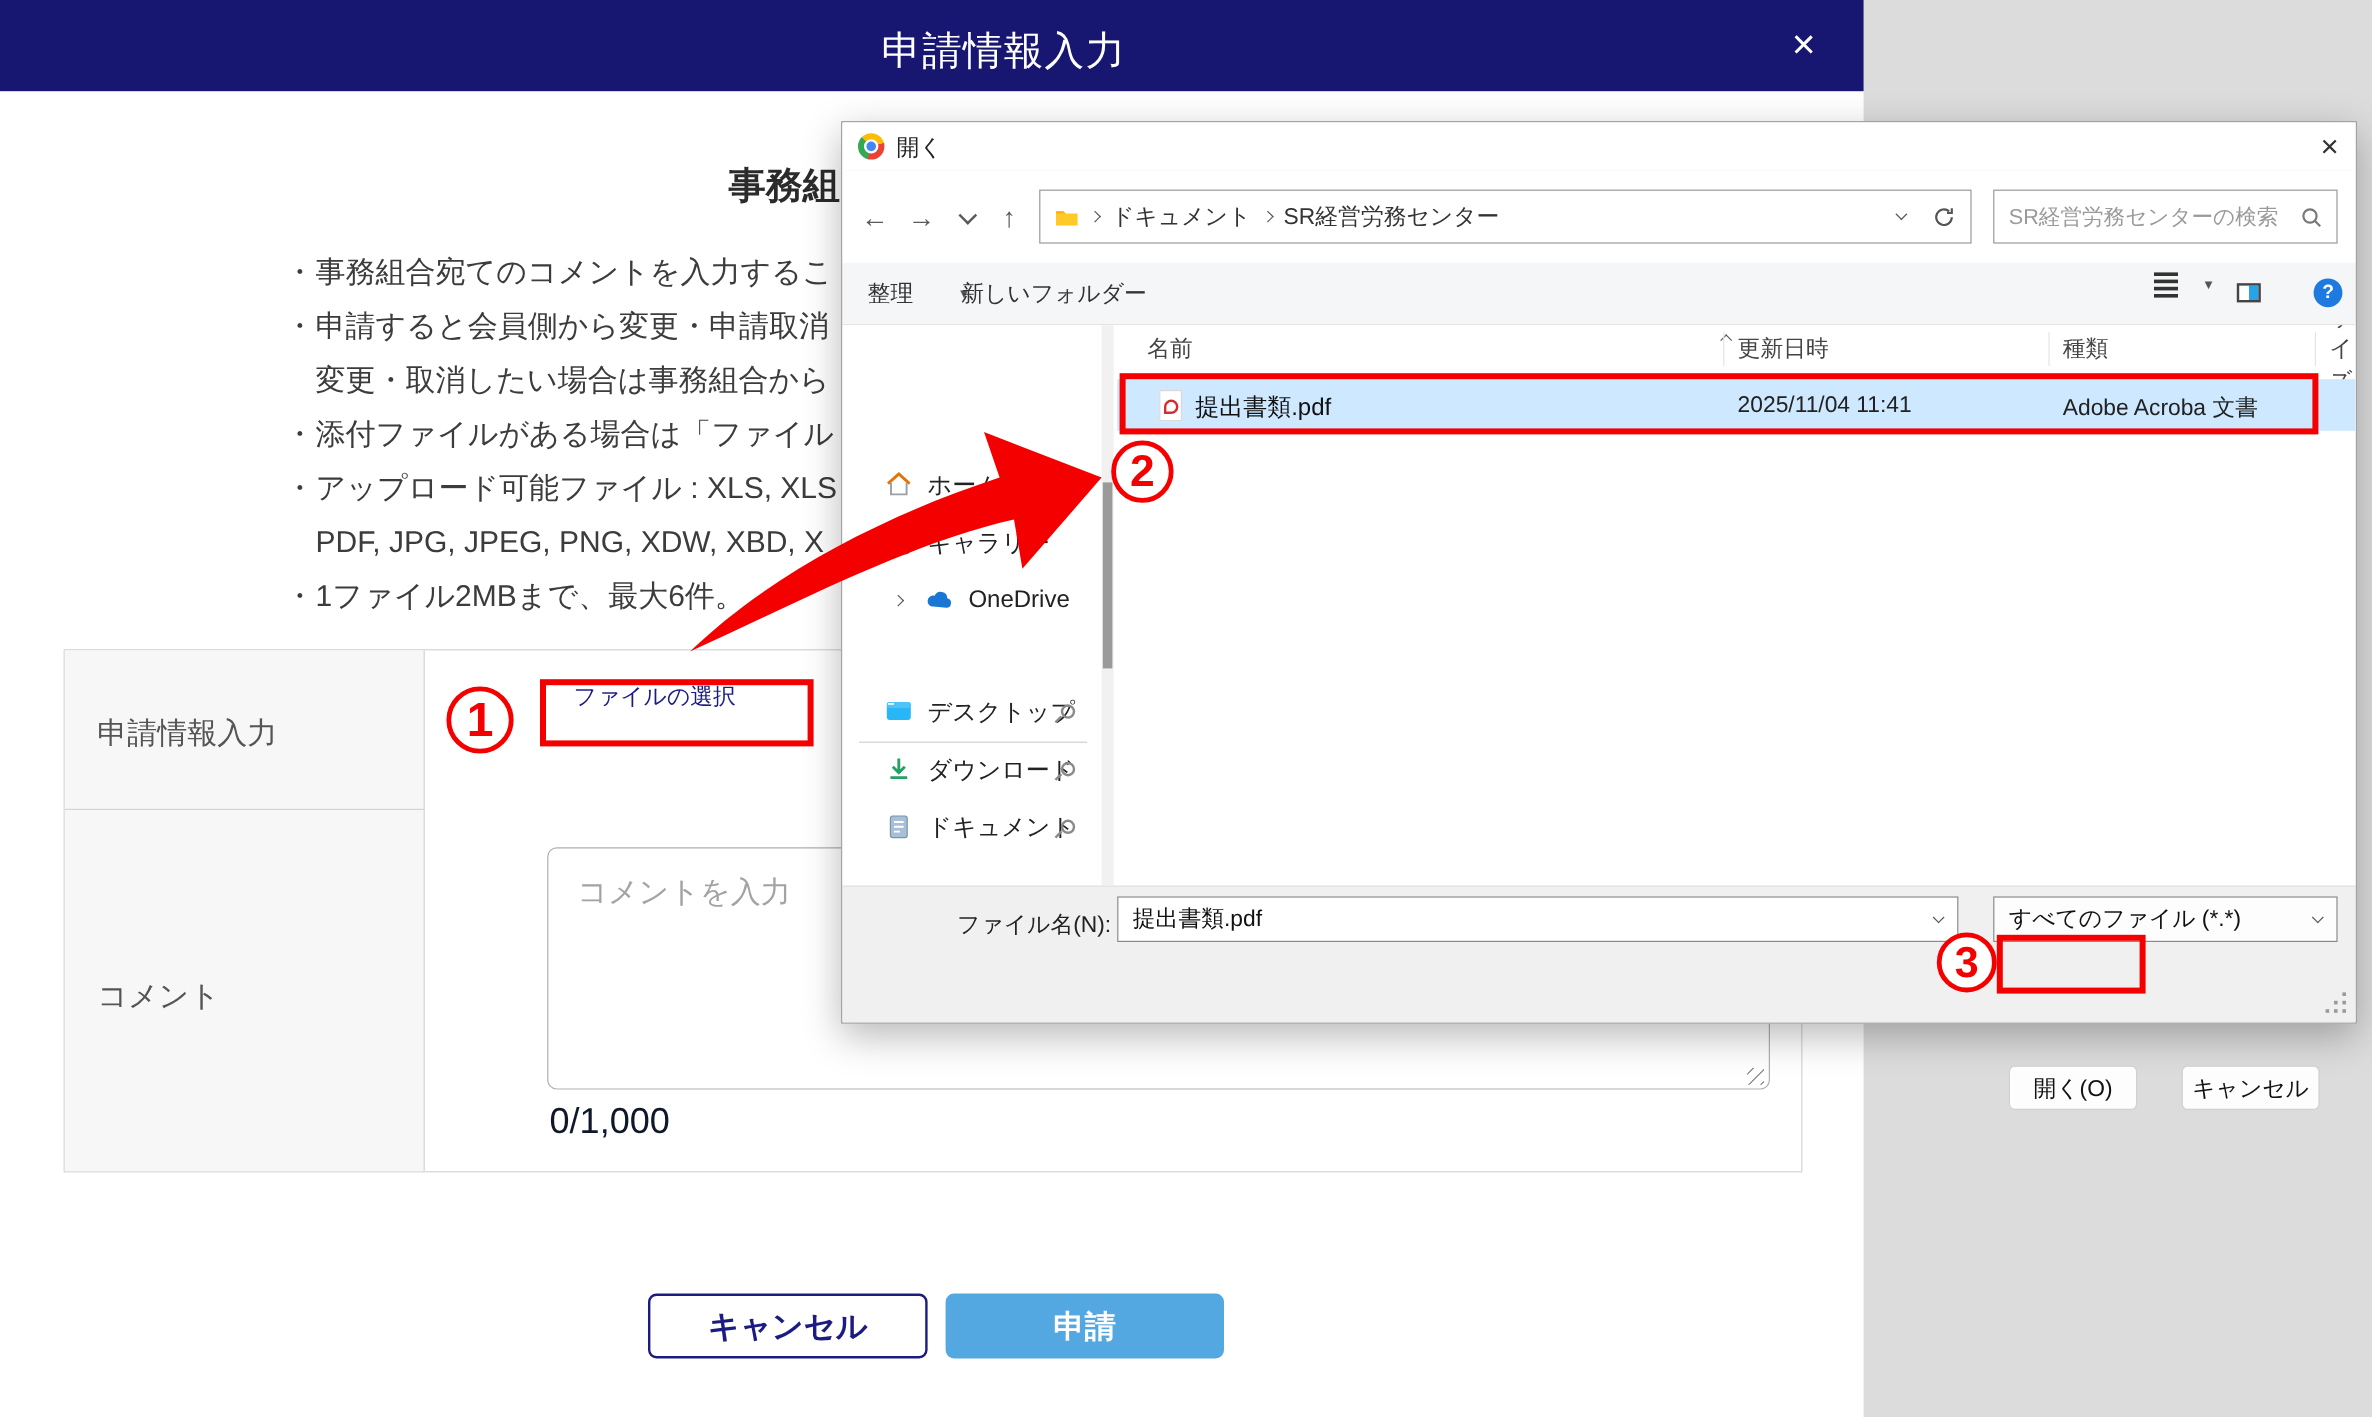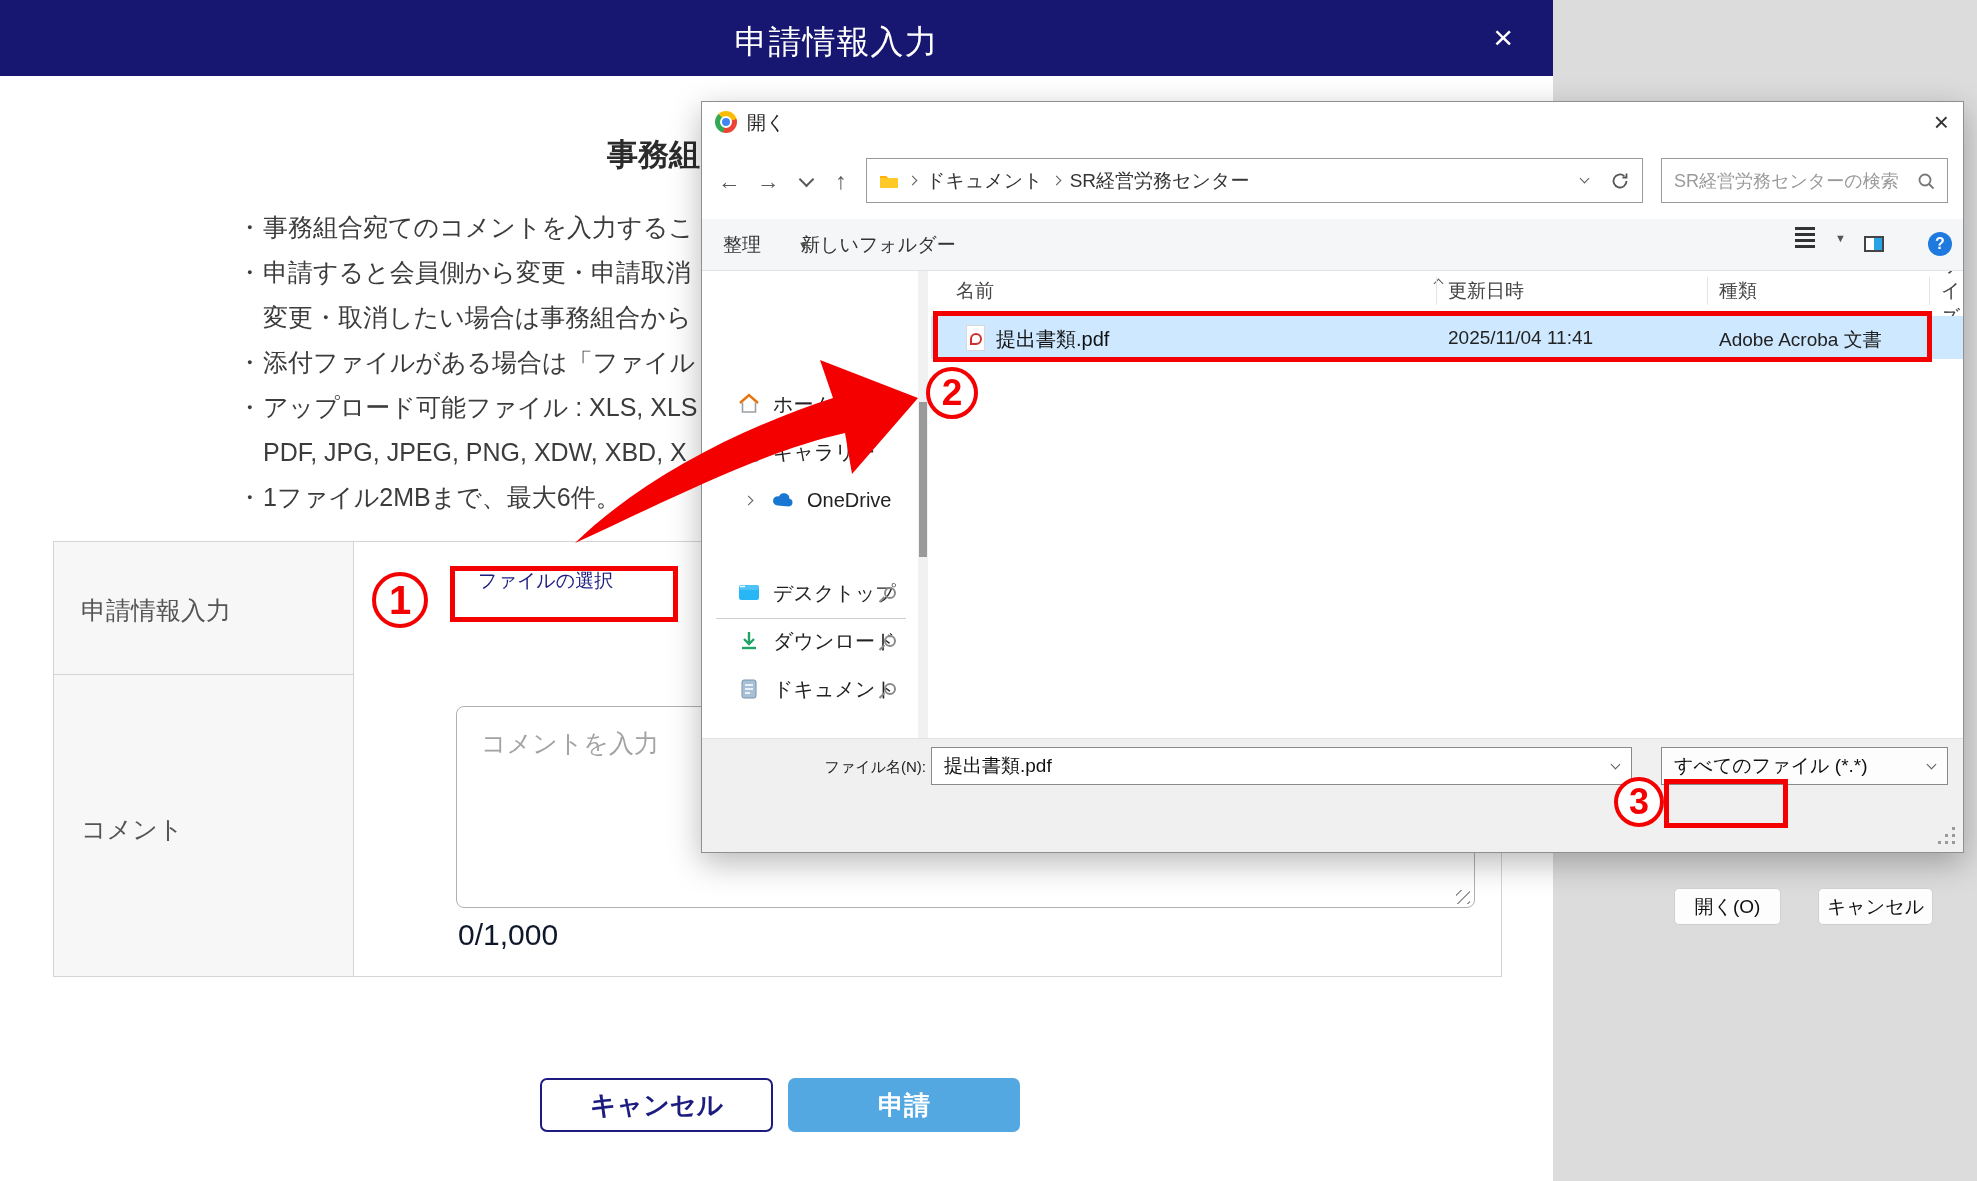--- a/index.html
+++ b/index.html
@@ -98,21 +98,21 @@
   .sort-chev{position:absolute;left:504px;top:5px;}
   .file-row{position:absolute;left:0;top:45px;width:1032px;height:43px;background:#cde8ff;cursor:pointer;}
   .file-row .fr-name{position:absolute;left:65px;top:10px;font-size:20px;color:#111;}
   .file-row .fr-date{position:absolute;left:517px;top:11px;font-size:19px;color:#222;}
   .file-row .fr-type{position:absolute;left:788px;top:11px;font-size:19px;color:#222;}
   .pdf-ic{position:absolute;left:35px;top:9px;width:17px;height:24px;background:#fff;border:1px solid #d9d9d9;}
   .pdf-ic:after{content:'';position:absolute;left:3px;top:7px;width:8px;height:8px;border:2.5px solid #d32f2f;
                 border-radius:50% 50% 50% 0;}
 
   .dlg-bottom{position:absolute;left:0;top:636px;width:100%;height:114px;background:#f0f0f0;border-top:1px solid #e2e2e2;box-sizing:border-box;}
-  .fn-label{position:absolute;left:0;top:19px;width:224px;text-align:right;font-size:15px;color:#222;}
+  .fn-label{position:absolute;left:0;top:19px;width:224px;text-align:right;font-size:19px;color:#222;}
   .fn-input{position:absolute;left:229px;top:8px;width:701px;height:38px;background:#fff;border:1px solid #8a8a8a;
             box-sizing:border-box;display:flex;align-items:center;padding:0 12px;font-size:19px;color:#111;cursor:text;}
   .fn-input .sp{flex:1;}
   .ft-combo{position:absolute;left:959px;top:8px;width:287px;height:38px;background:#fdfdfd;border:1px solid #8a8a8a;
             box-sizing:border-box;display:flex;align-items:center;padding:0 12px;font-size:19px;color:#111;cursor:pointer;}
   .ft-combo .sp{flex:1;}
   .btn-open{position:absolute;left:972px;top:149px;width:107px;height:37px;background:#fdfdfd;border:1px solid #d0d0d0;
             border-radius:5px;font-size:19px;color:#111;display:flex;align-items:center;justify-content:center;cursor:pointer;box-sizing:border-box;}
   .btn-dcancel{position:absolute;left:1116px;top:149px;width:115px;height:37px;background:#fdfdfd;border:1px solid #d0d0d0;
             border-radius:5px;font-size:19px;color:#111;display:flex;align-items:center;justify-content:center;cursor:pointer;box-sizing:border-box;}

